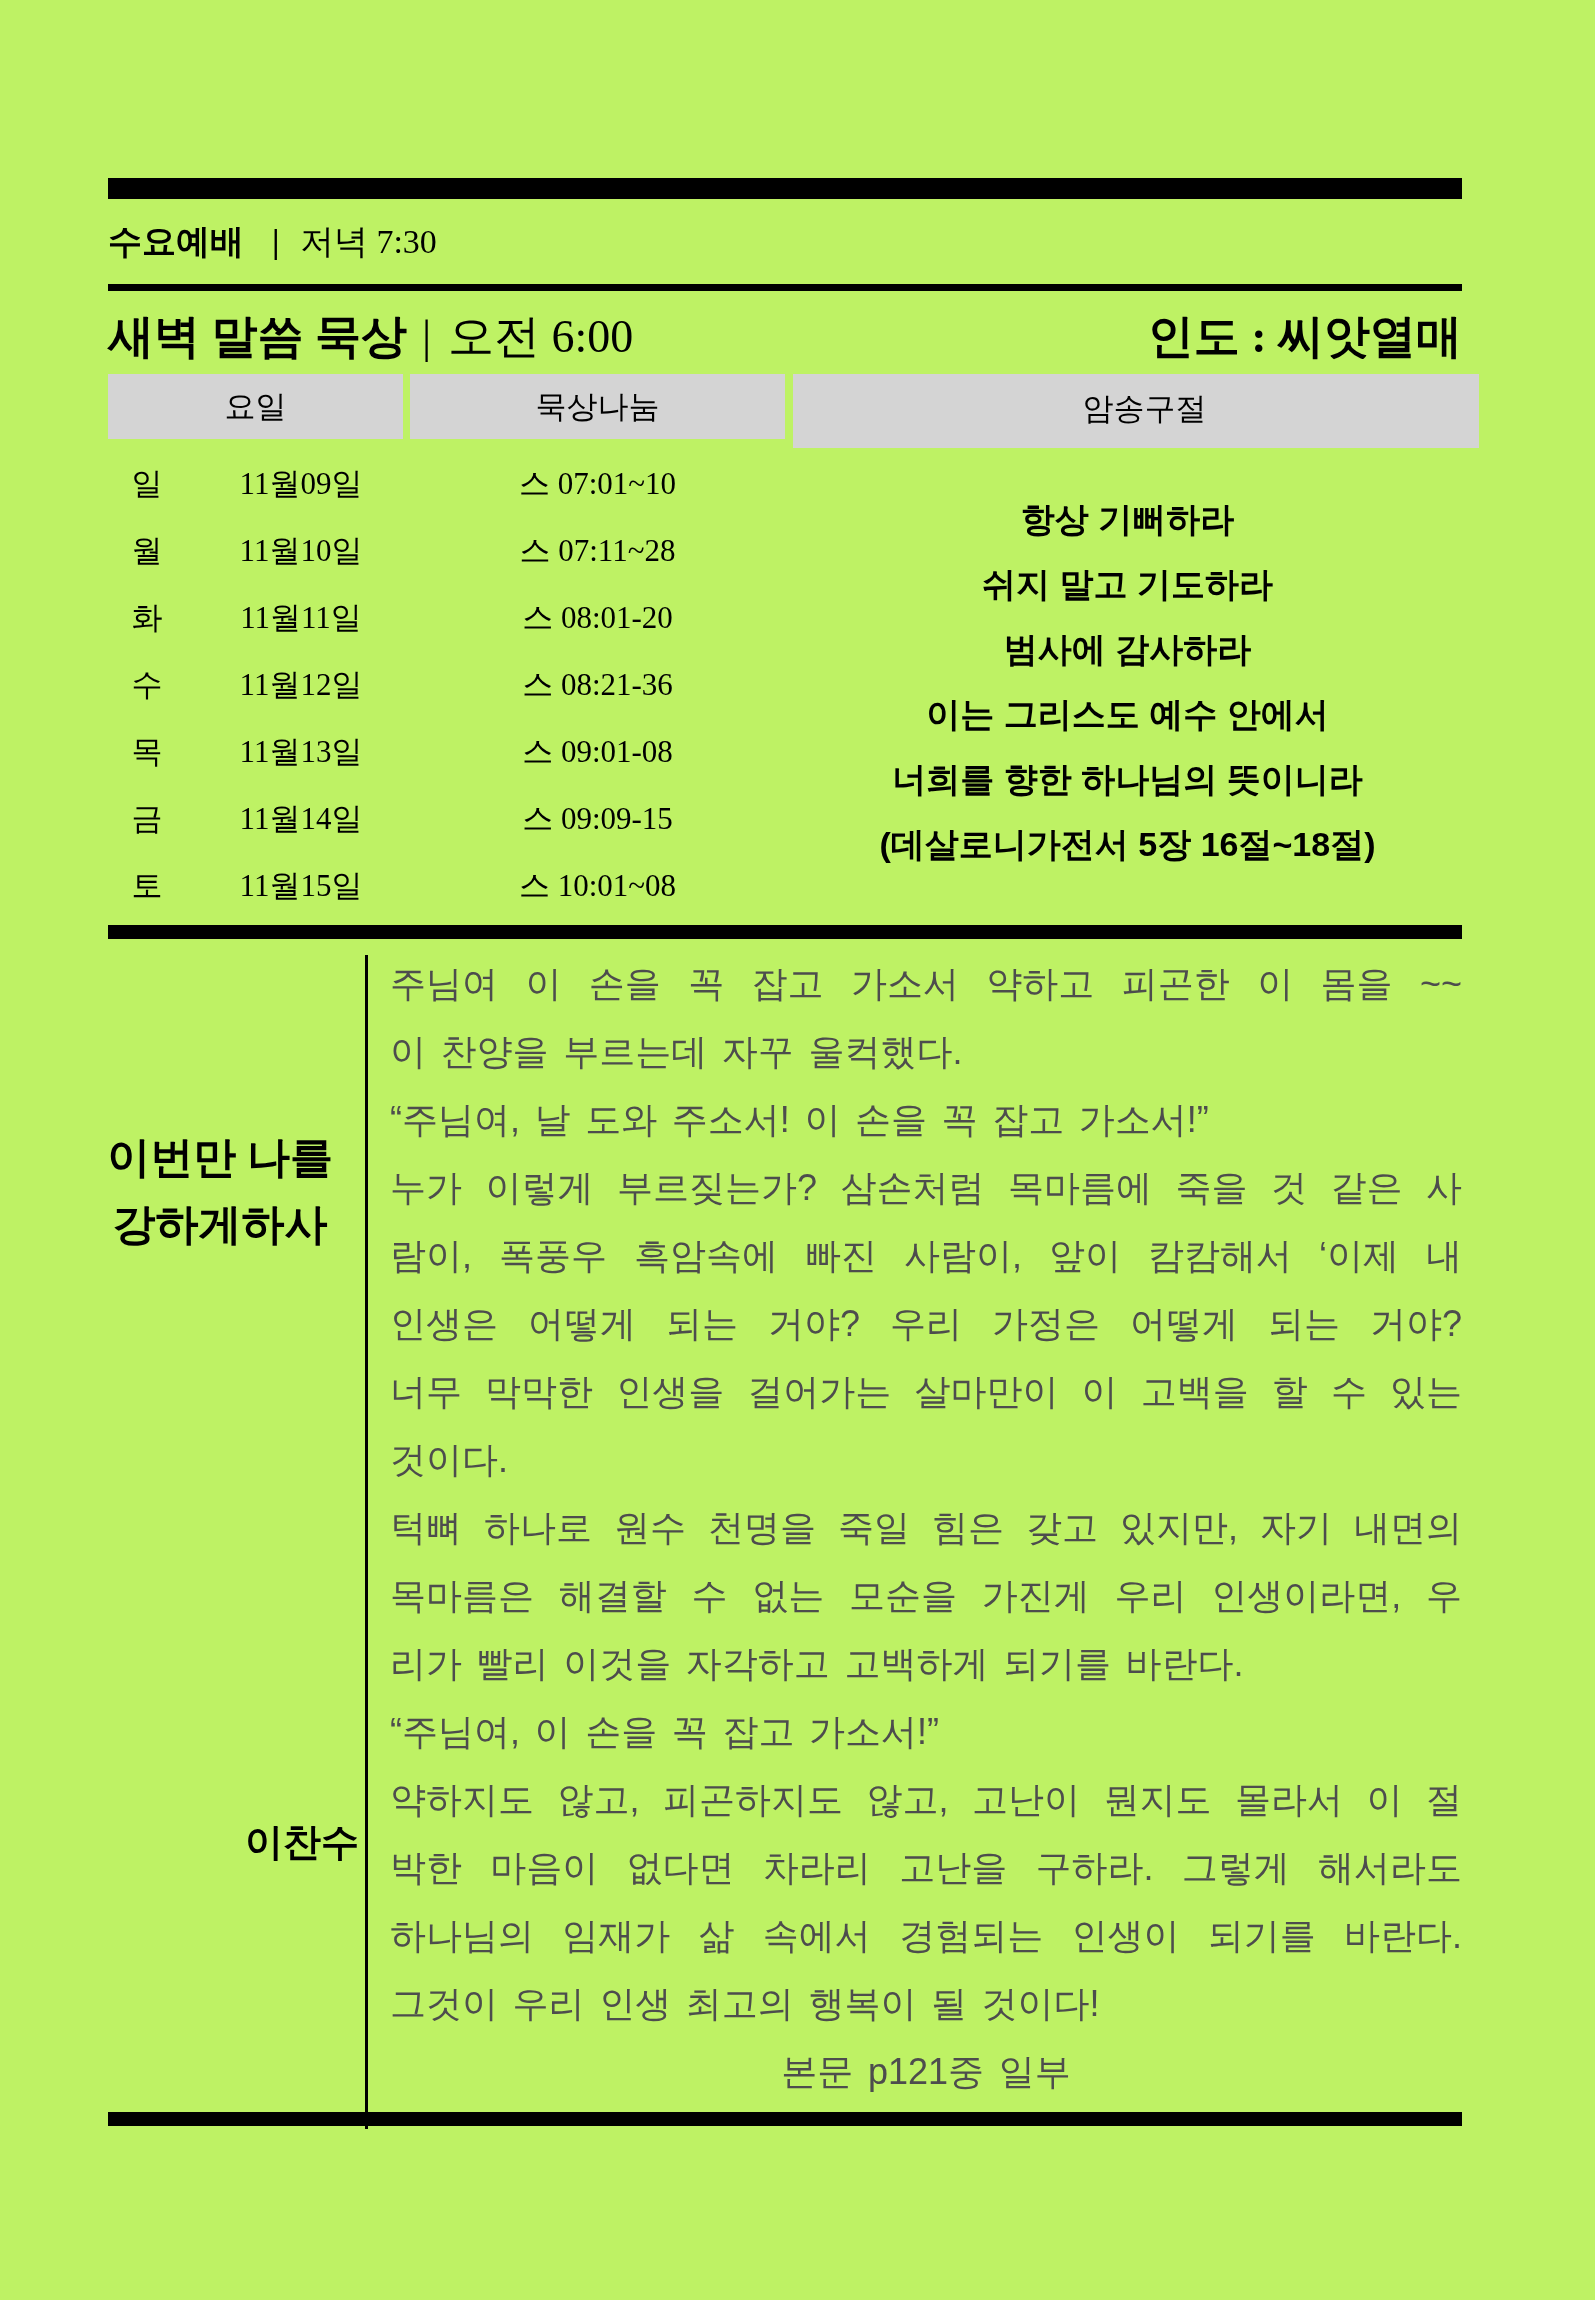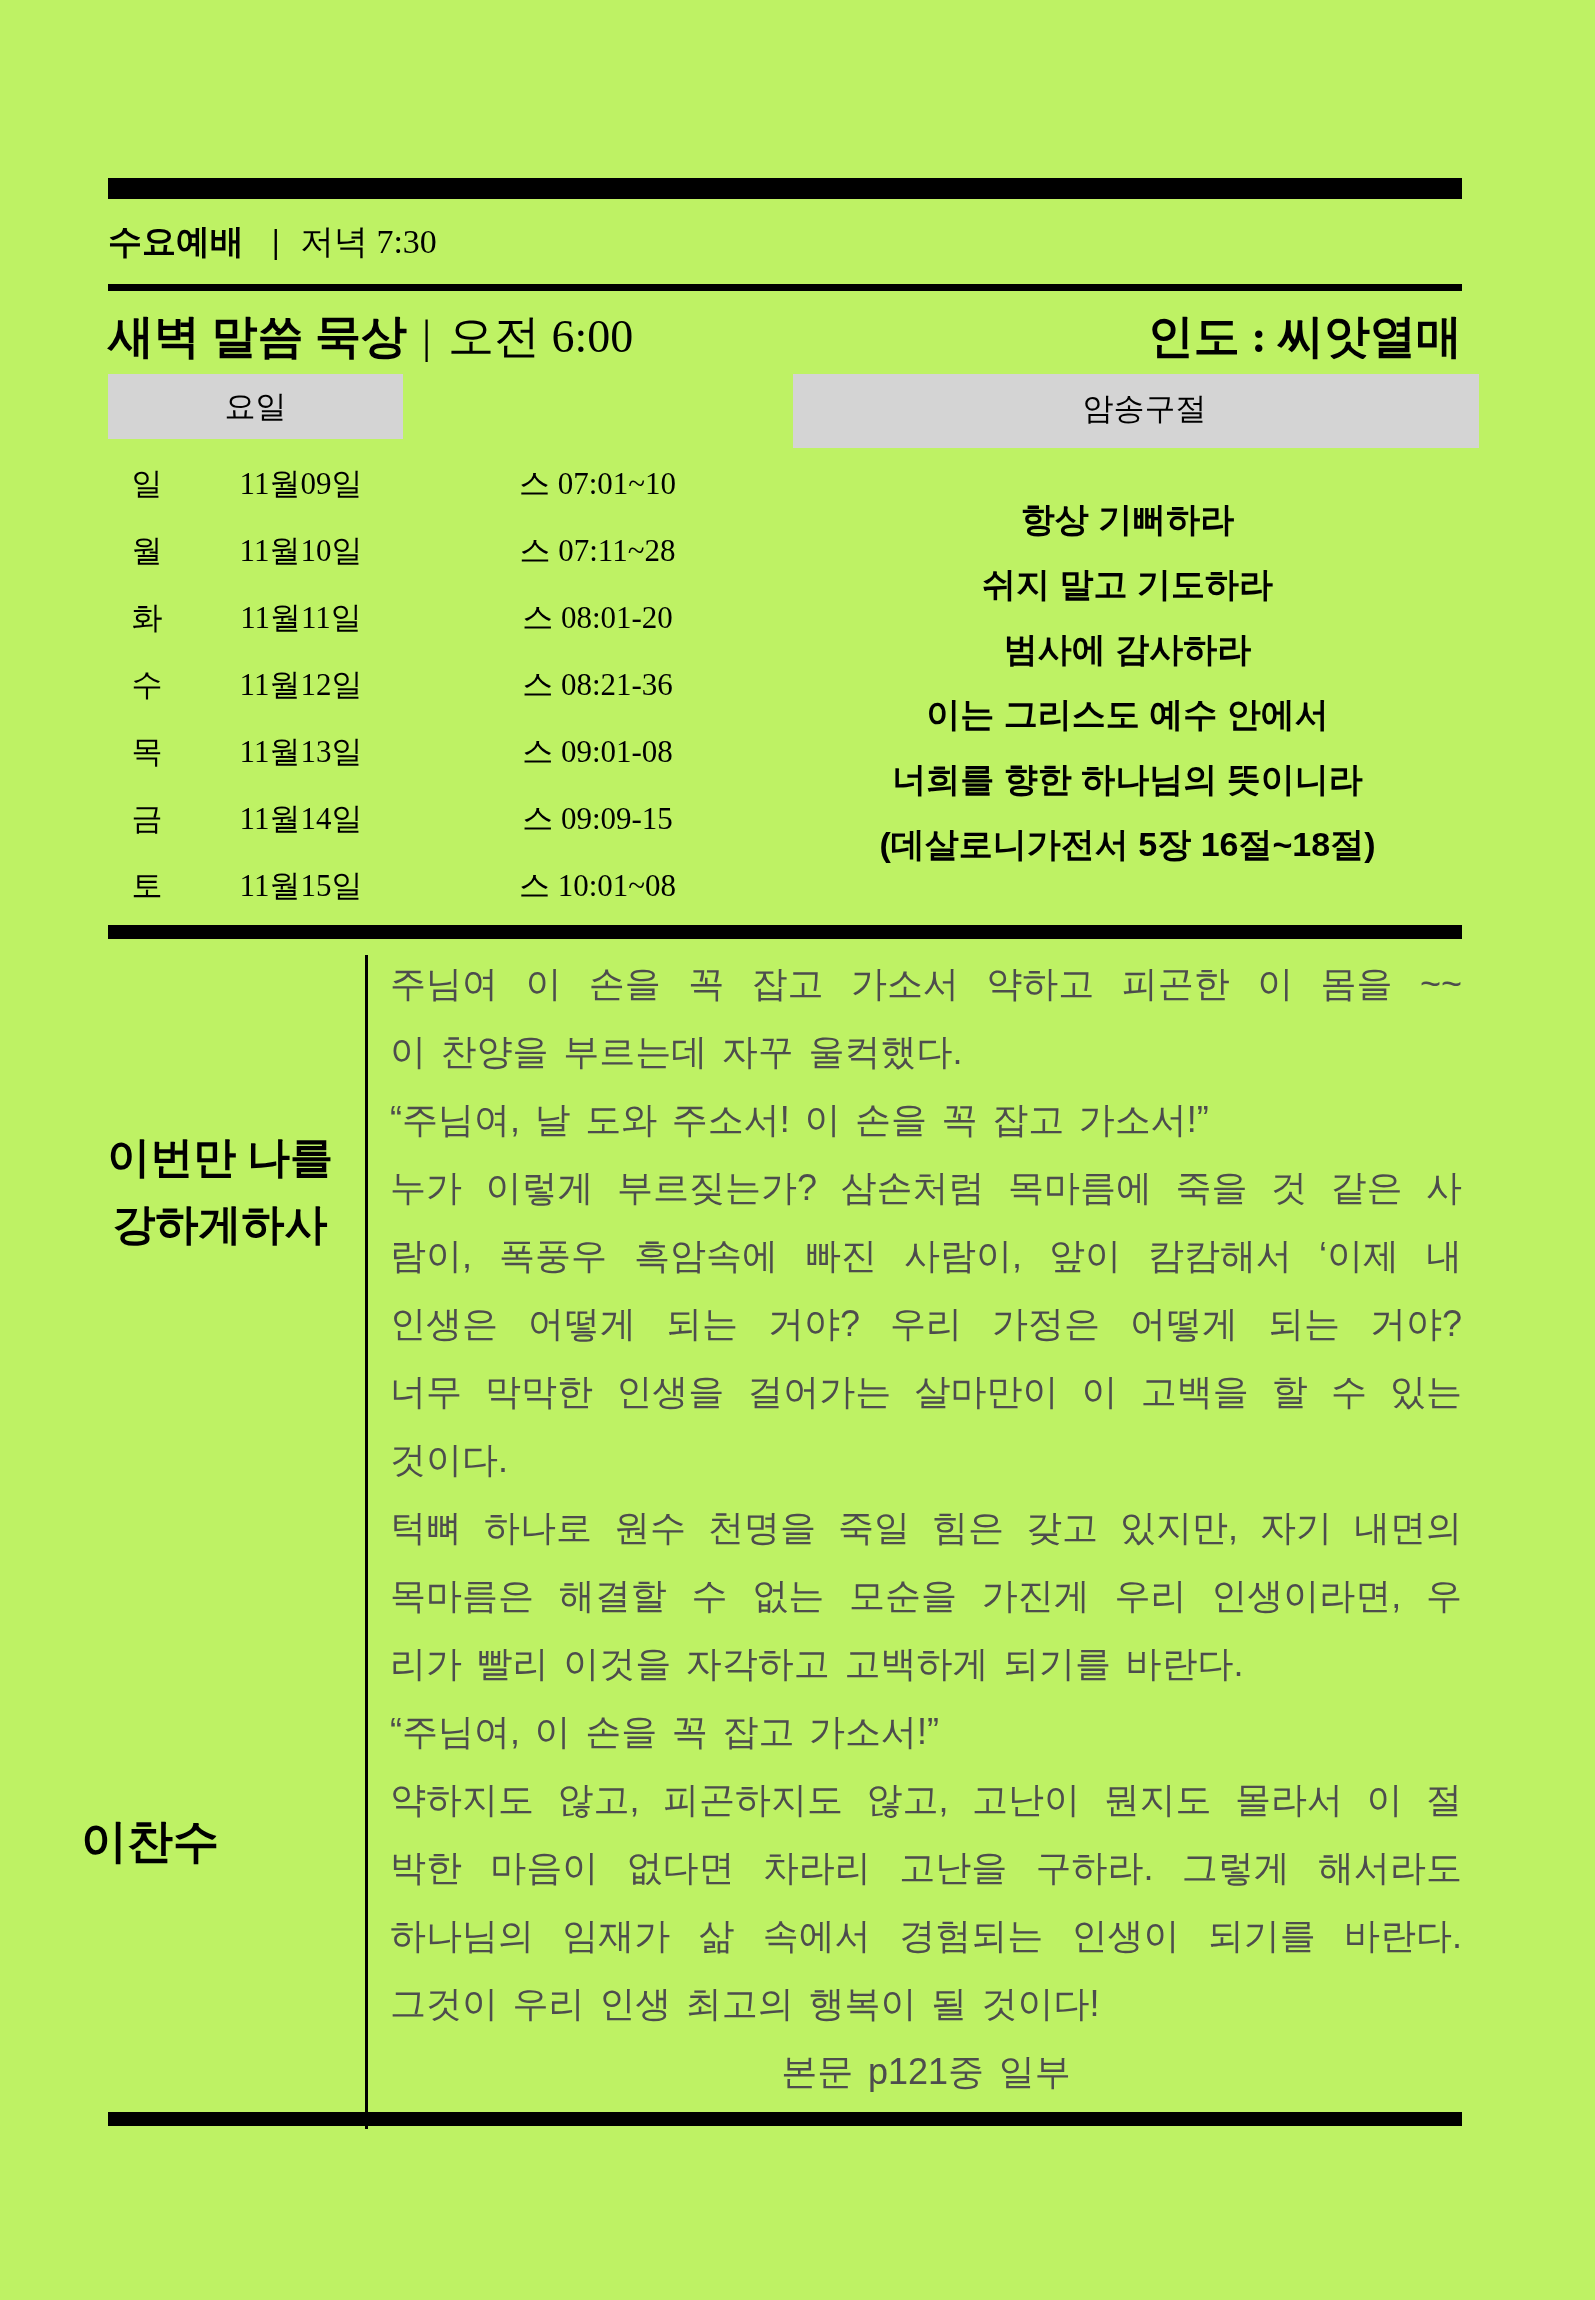--- a/index.html
+++ b/index.html
@@ -36,22 +36,22 @@
   .t-reading{position:absolute;left:410px;width:375px;text-align:center;}
   
   #memory-verse{left:793px;top:487px;width:669px;text-align:center;
     font-family:"Liberation Sans","DejaVu Sans",sans-serif;font-weight:700;font-size:34px;}
   .mv-line{height:65px;line-height:65px;white-space:nowrap;}
   
   .divider2{left:108px;top:925px;width:1354px;height:14px;}
   .vline{left:365px;top:955px;width:2.8px;height:1174px;background:#000;}
   .sermon-title{left:81px;top:1124px;width:278px;text-align:center;
     font-weight:bold;font-size:43px;line-height:67px;white-space:nowrap;}
-  .sermon-author{left:81px;top:1818px;width:278px;text-align:left;
-    font-weight:bold;font-size:46px;line-height:48px;}
+  .sermon-author{left:81px;top:1818px;width:278px;text-align:right;
+    font-weight:bold;font-size:38px;line-height:48px;}
   #sermon-body{left:390px;top:950px;width:1072px;
     font-family:"Liberation Sans","DejaVu Sans",sans-serif;
     font-size:36px;color:#4d4d4d;word-spacing:4.6px;}
   .b-line{height:68px;line-height:68px;white-space:nowrap;overflow:visible;}
   .b-line.jl{text-align:justify;text-align-last:justify;white-space:normal;height:68px;overflow:hidden;}
   .b-line.src{text-align:center;}
   .bottom-bar{left:108px;top:2112px;width:1354px;height:14px;}
 </style>
 </head>
 <body>
@@ -65,20 +65,21 @@
   </div>
 
   <div class="abs bar divider1"></div>
 
   <div class="abs dawn-line">
     <span class="dawn-title">새벽 말씀 묵상</span><span class="dawn-sep">|</span><span>오전 6:00</span>
     <span class="dawn-leader">인도 : 씨앗열매</span>
   </div>
 
   <div class="abs th th1">요일</div>
+  <div class="abs th th2">묵상나눔</div>
   <div class="abs th th3">암송구절</div>
 
   <div class="abs" id="table-rows">
       <div class="t-row">
         <span class="t-day">일</span>
         <span class="t-date">11월09일</span>
         <span class="t-reading">스 07:01~10</span>
       </div>
       <div class="t-row">
         <span class="t-day">월</span>

